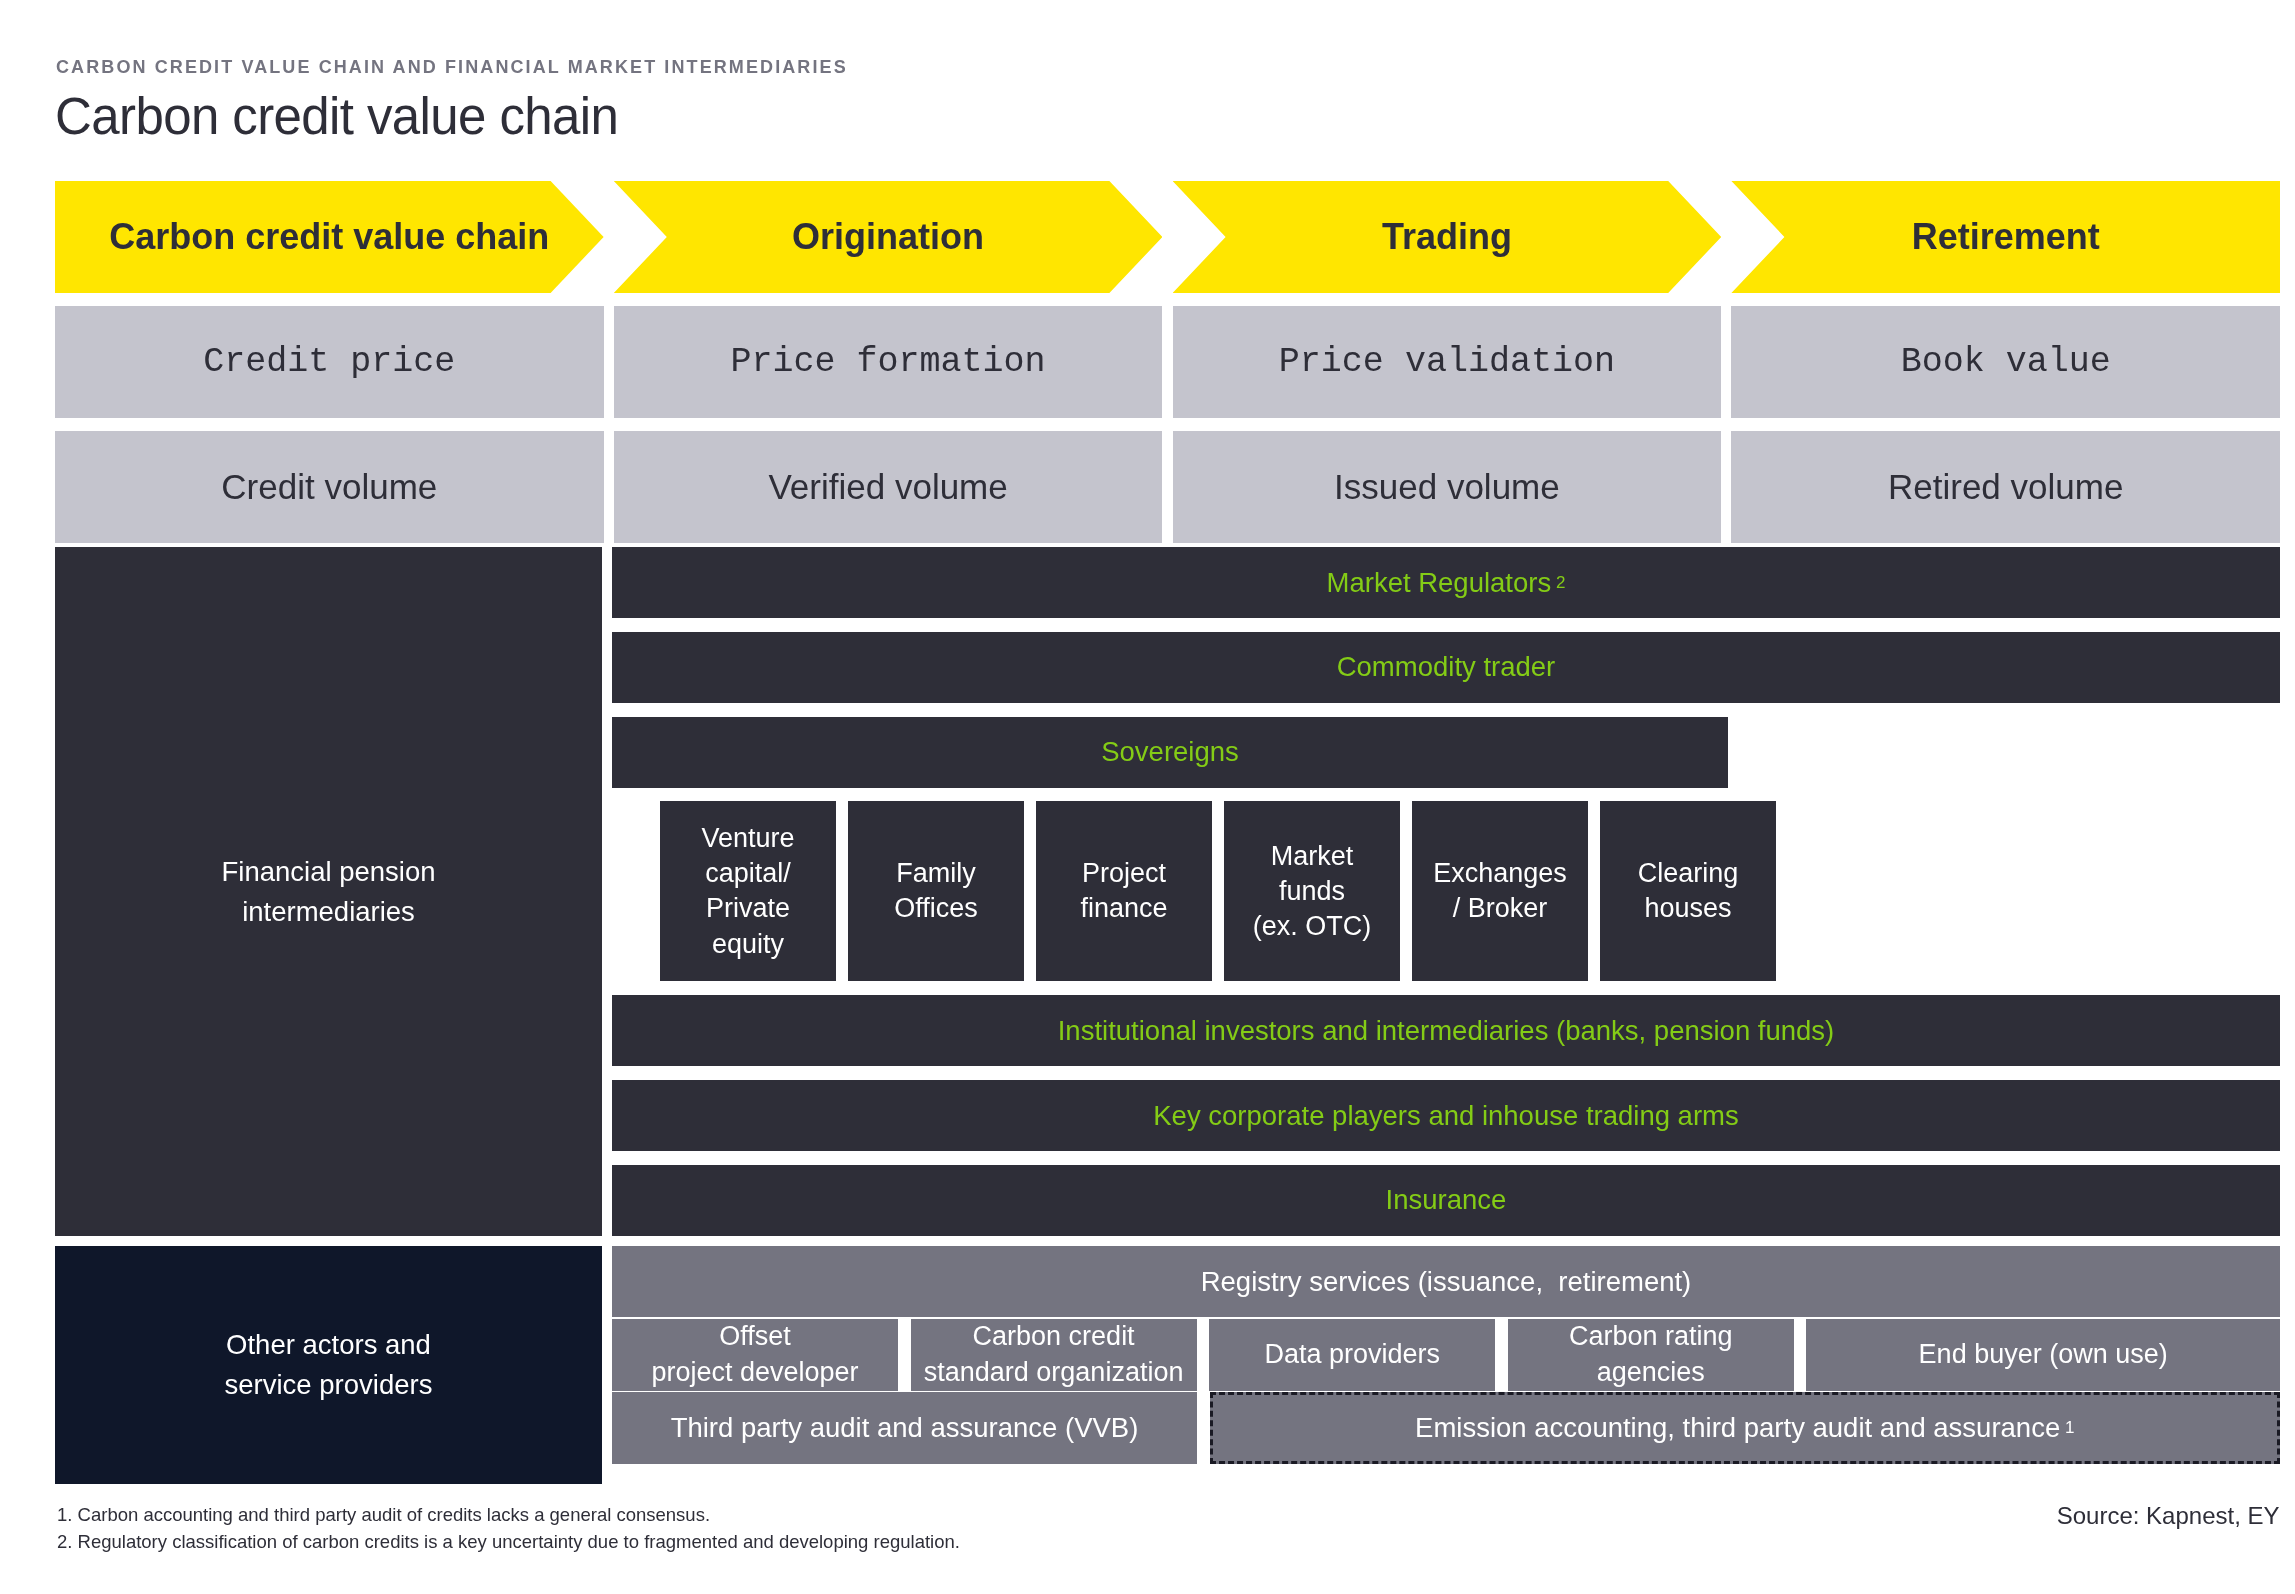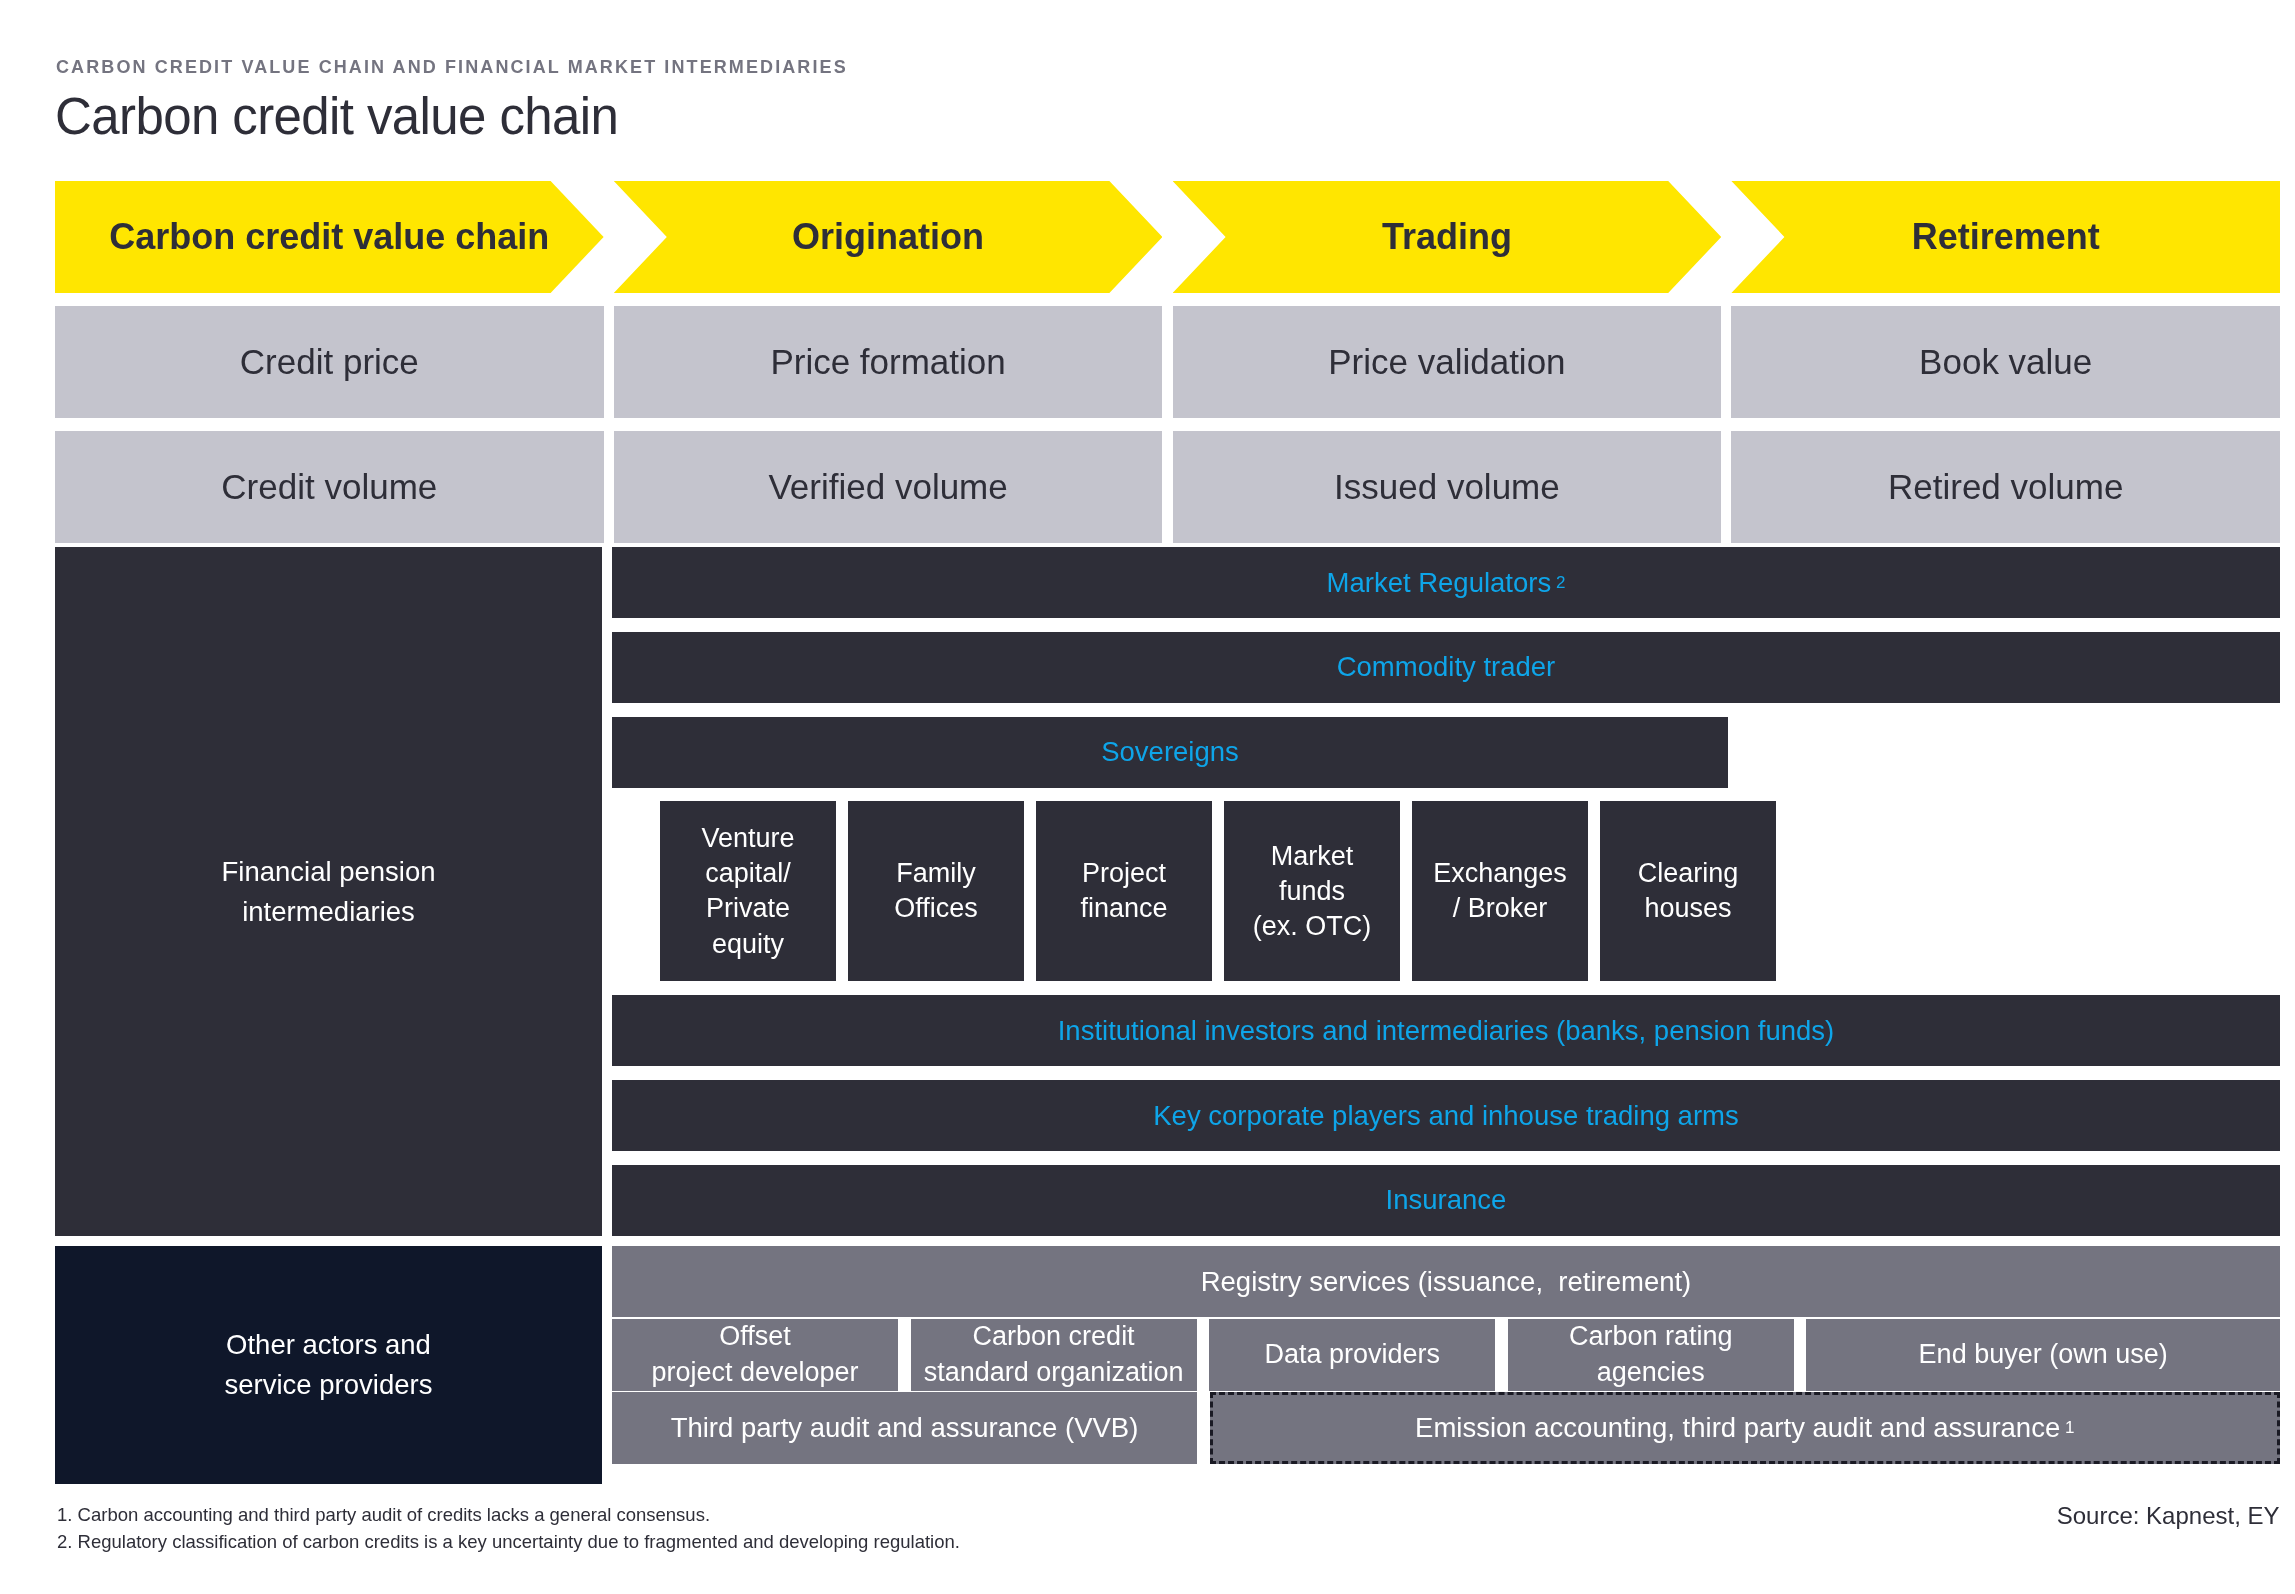--- a/index.html
+++ b/index.html
@@ -16,34 +16,34 @@
   .stage-row { position: absolute; left: 55px; top: 181px; width: 2225px; height: 112px;
                display: flex; gap: 10.2px; }
   .stage { flex: 1; background: #ffe600; display: flex; align-items: center; justify-content: center;
            font-size: 36px; font-weight: 700; color: #2e2e38;
            clip-path: polygon(0 0, calc(100% - 53px) 0, 100% 50%, calc(100% - 53px) 100%, 0 100%, 53px 50%); }
   .stage.first { clip-path: polygon(0 0, calc(100% - 53px) 0, 100% 50%, calc(100% - 53px) 100%, 0 100%); }
   .stage.last  { clip-path: polygon(0 0, 100% 0, 100% 100%, 0 100%, 53px 50%); }
 
   
   .metric-row { position: absolute; left: 55px; width: 2225px; height: 112px; display: flex; gap: 10.2px; }
-  .metric-row.price  { top: 306px; }
+  .metric-row.price  { top: 306px; font-family: Liberation Mono, monospace; }
   .metric-row.volume { top: 431px; border-radius: 13px; }
   .metric-cell { flex: 1; background: #c4c4cd; color: #2e2e38; font-size: 35px;
                  display: flex; align-items: center; justify-content: center; }
 
   
   .dark-section { position: absolute; left: 55px; top: 547px; width: 2225px; height: 689px; }
   .side-panel { position: absolute; left: 0; top: 0; width: 547px; height: 100%;
                 display: flex; align-items: center; justify-content: center; text-align: center;
                 color: #ffffff; font-size: 27.5px; line-height: 1.45; white-space: pre-wrap; }
   .dark-section .side-panel { background: #2e2e38; }
   .rows-col { position: absolute; left: 557px; top: 0; width: 1668px; height: 100%;
               display: flex; flex-direction: column; justify-content: space-between; }
-  .bar { background: #2e2e38; color: #0ea5e9; font-size: 27.5px; height: 71px;
+  .bar { background: #2e2e38; color: #84cc16; font-size: 27.5px; height: 71px;
          display: flex; align-items: center; justify-content: center; white-space: pre-wrap; }
   .bar sup, .gbar sup { font-size: 62%; vertical-align: super; margin-left: 4.8px; line-height: 0; }
   .bar.sovereigns { width: 1116px; }
   .mini-row { height: 180px; width: 1116px; display: flex; gap: 12px; margin-left: 48px; }
   .mini { flex: 1; background: #2e2e38; color: #ffffff; font-size: 27px; line-height: 1.3;
           display: flex; align-items: center; justify-content: center; text-align: center;
           white-space: pre-wrap; }
 
   
   .gray-section { position: absolute; left: 55px; top: 1246px; width: 2225px; height: 238px; }

